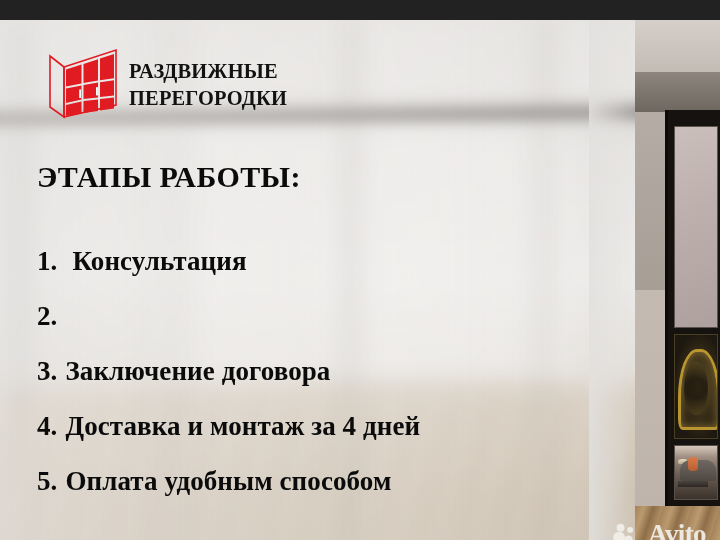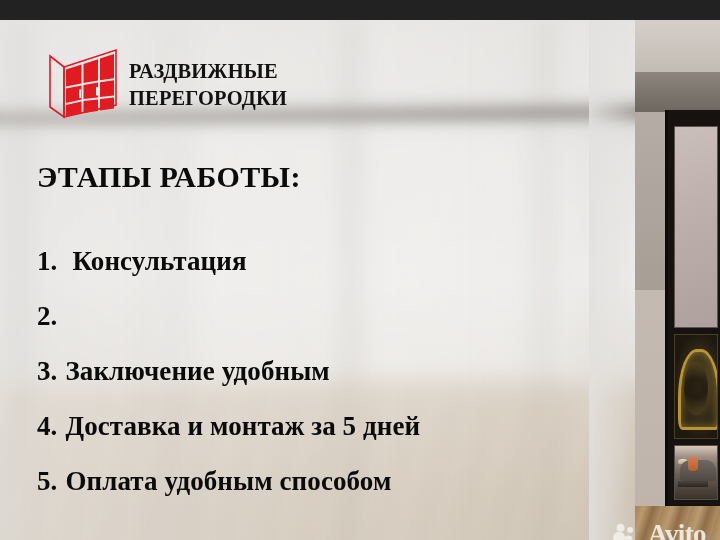--- a/index.html
+++ b/index.html
@@ -357,25 +357,25 @@
   <ul class="steps">
     <li class="step">
       <span class="step-num">1.</span>
       <span class="step-text">Консультация</span>
     </li>
     <li class="step">
       <span class="step-num">2.</span>
     </li>
     <li class="step">
       <span class="step-num">3.</span>
-      <span class="step-text">Заключение удобным</span>
+      <span class="step-text">Заключение договора</span>
     </li>
     <li class="step">
       <span class="step-num">4.</span>
-      <span class="step-text">Доставка и монтаж за 5 дней</span>
+      <span class="step-text">Доставка и монтаж за 4 дней</span>
     </li>
     <li class="step">
       <span class="step-num">5.</span>
       <span class="step-text">Оплата удобным способом</span>
     </li>
   </ul>
 
   <div class="avito">
     <svg class="avito-mark" viewBox="0 0 24 24" aria-hidden="true">
       <circle cx="7.4" cy="15.2" r="6.2" fill="#f2efe9"></circle>

